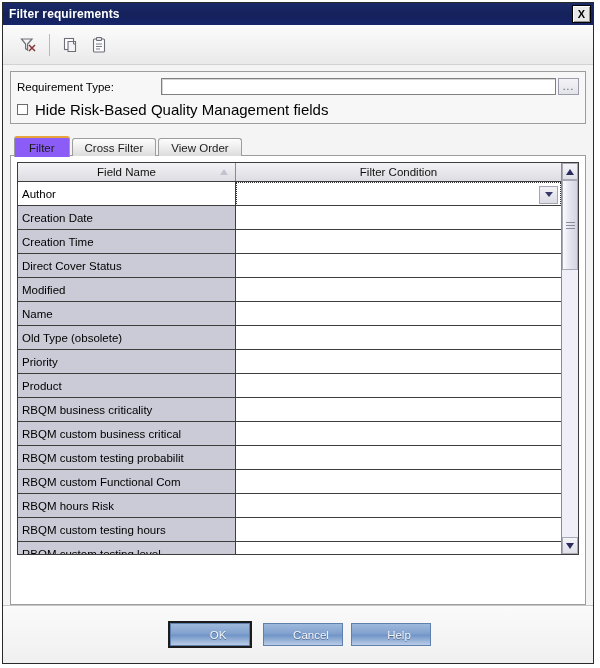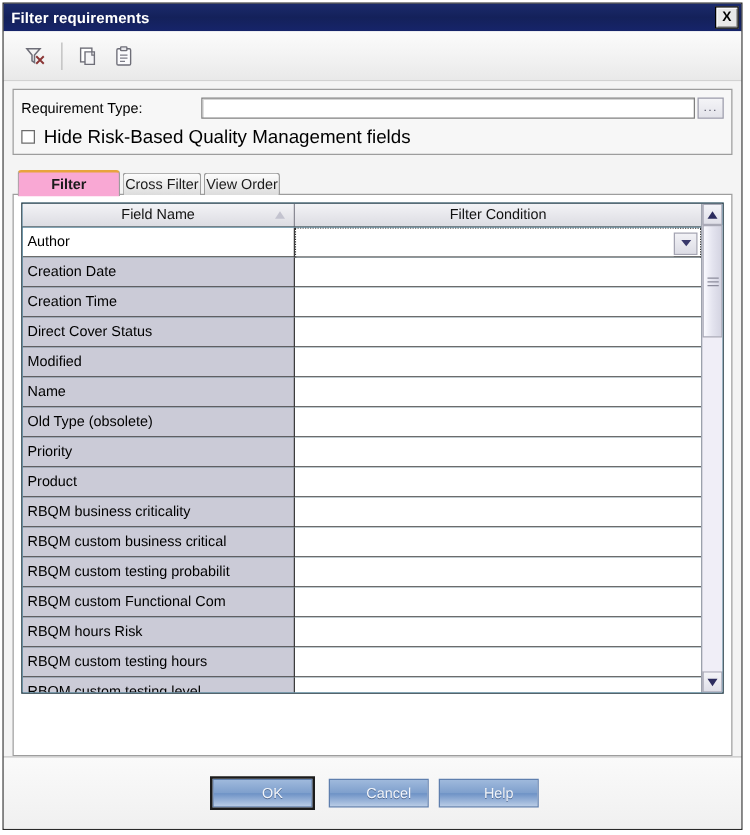--- a/index.html
+++ b/index.html
@@ -174,39 +174,39 @@
     height: 22px;
     margin-top: 10px;
     padding-left: 4px;
     flex: none;
     position: relative;
     z-index: 2;
   }
   .tab {
     height: 18px;
     line-height: 18px;
-    padding: 0 1px;
+    padding: 0 12px;
     font-size: 11.5px;
     background: linear-gradient(to bottom, #fdfdfd 0%, #eaeaea 60%, #dcdcdc 100%);
     border: 1px solid #9d9d9d;
     border-bottom: none;
     border-radius: 3px 3px 0 0;
     margin-right: 2px;
     box-sizing: border-box;
     cursor: pointer;
     white-space: nowrap;
     color: #1b1b1b;
   }
   .tab.active {
     height: 21px;
     line-height: 20px;
-    background: #f9a8d4;
+    background: #8b5cf6;
     border-top: 2px solid #e8a33d;
-    font-weight: bold;
-    padding: 0 26px;
+    font-weight: normal;
+    padding: 0 14px;
     position: relative;
     top: 1px;
   }
 
   .tabpanel {
     border: 1px solid #9d9d9d;
     background: #ffffff;
     flex: 1;
     margin-top: -1px;
     padding: 6px;

